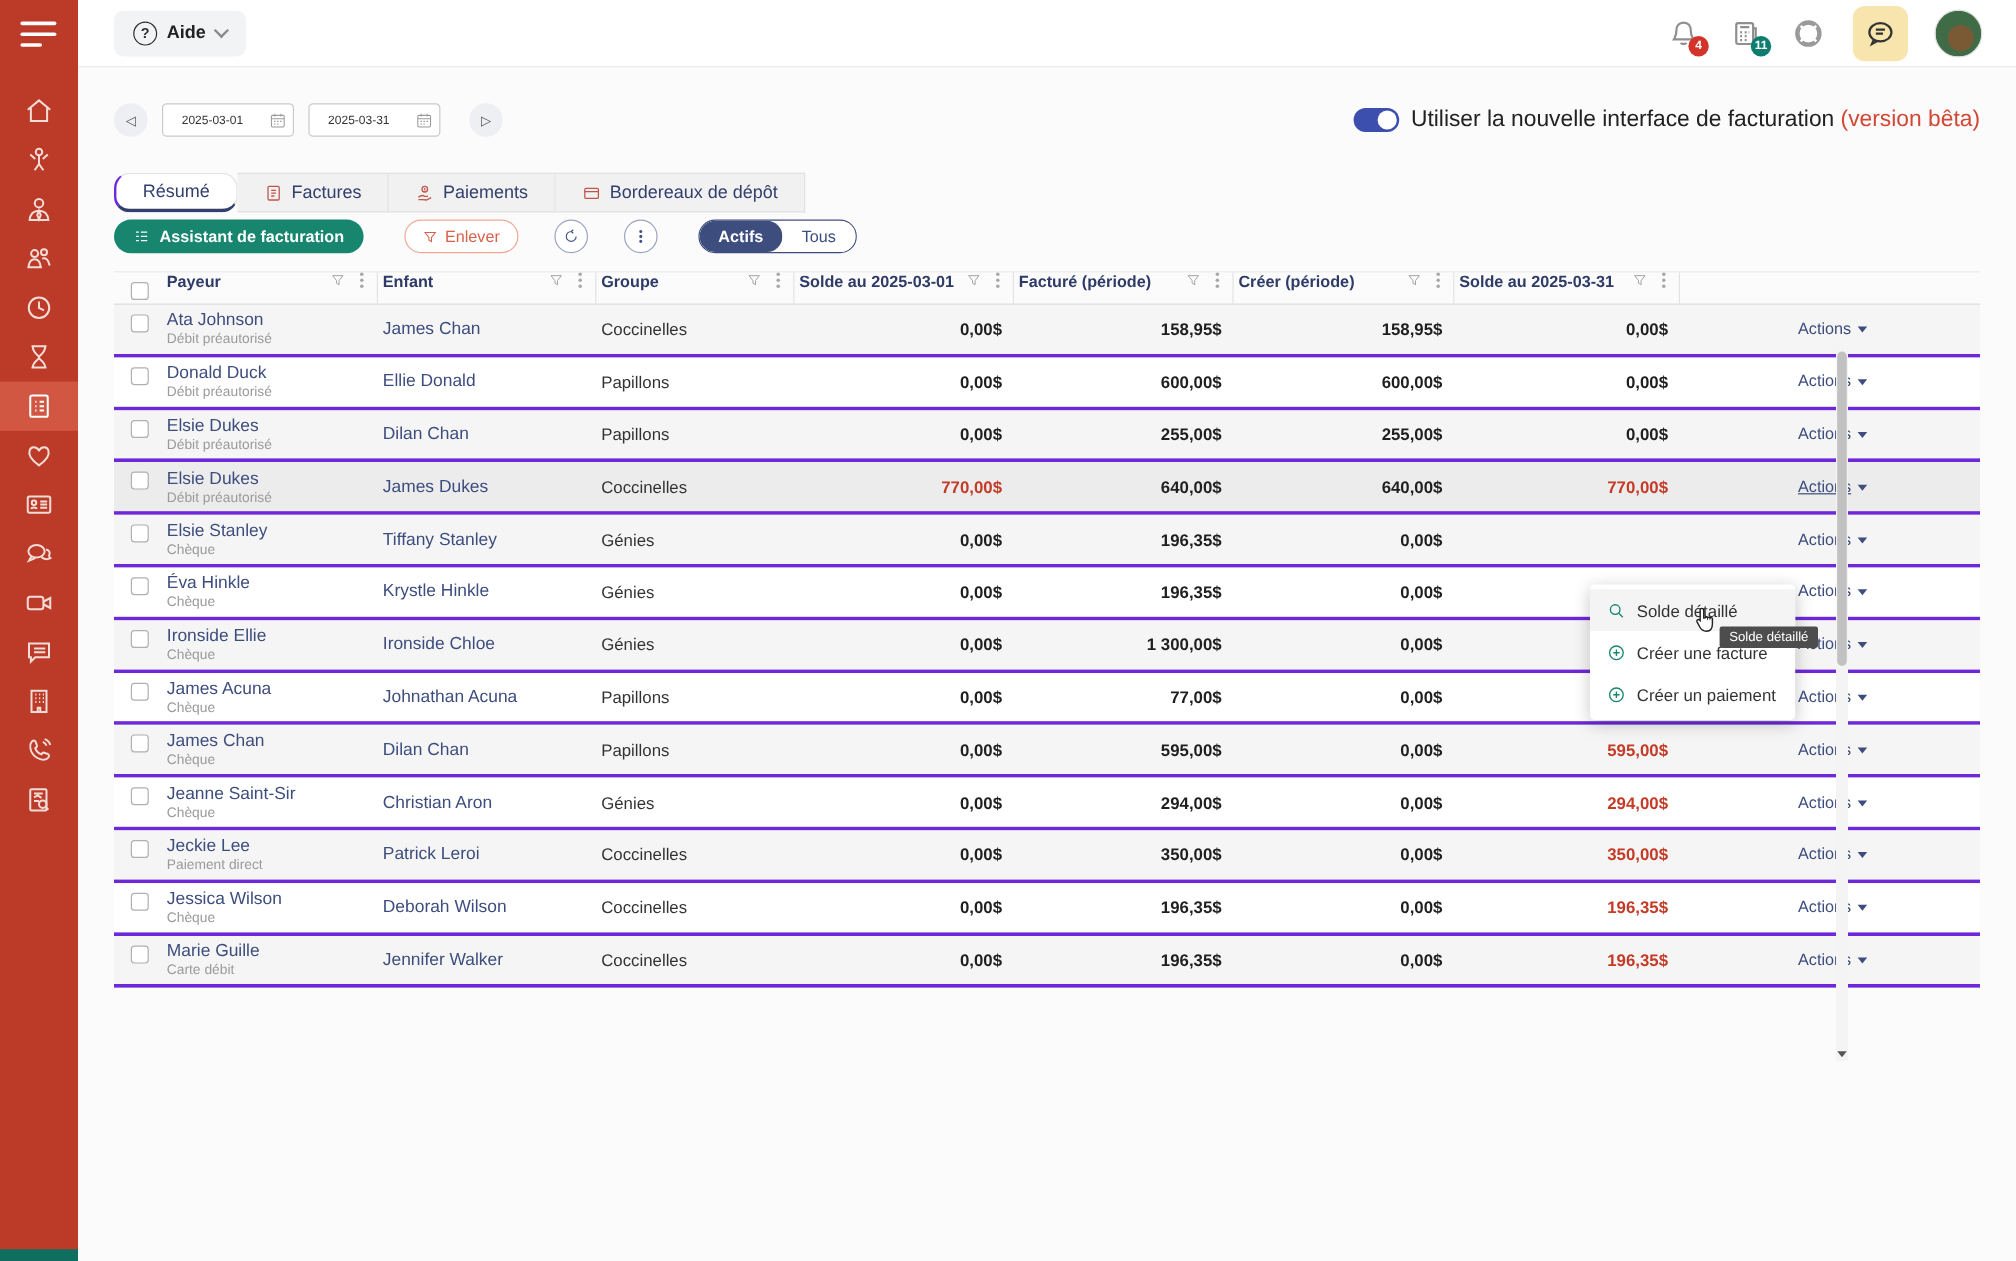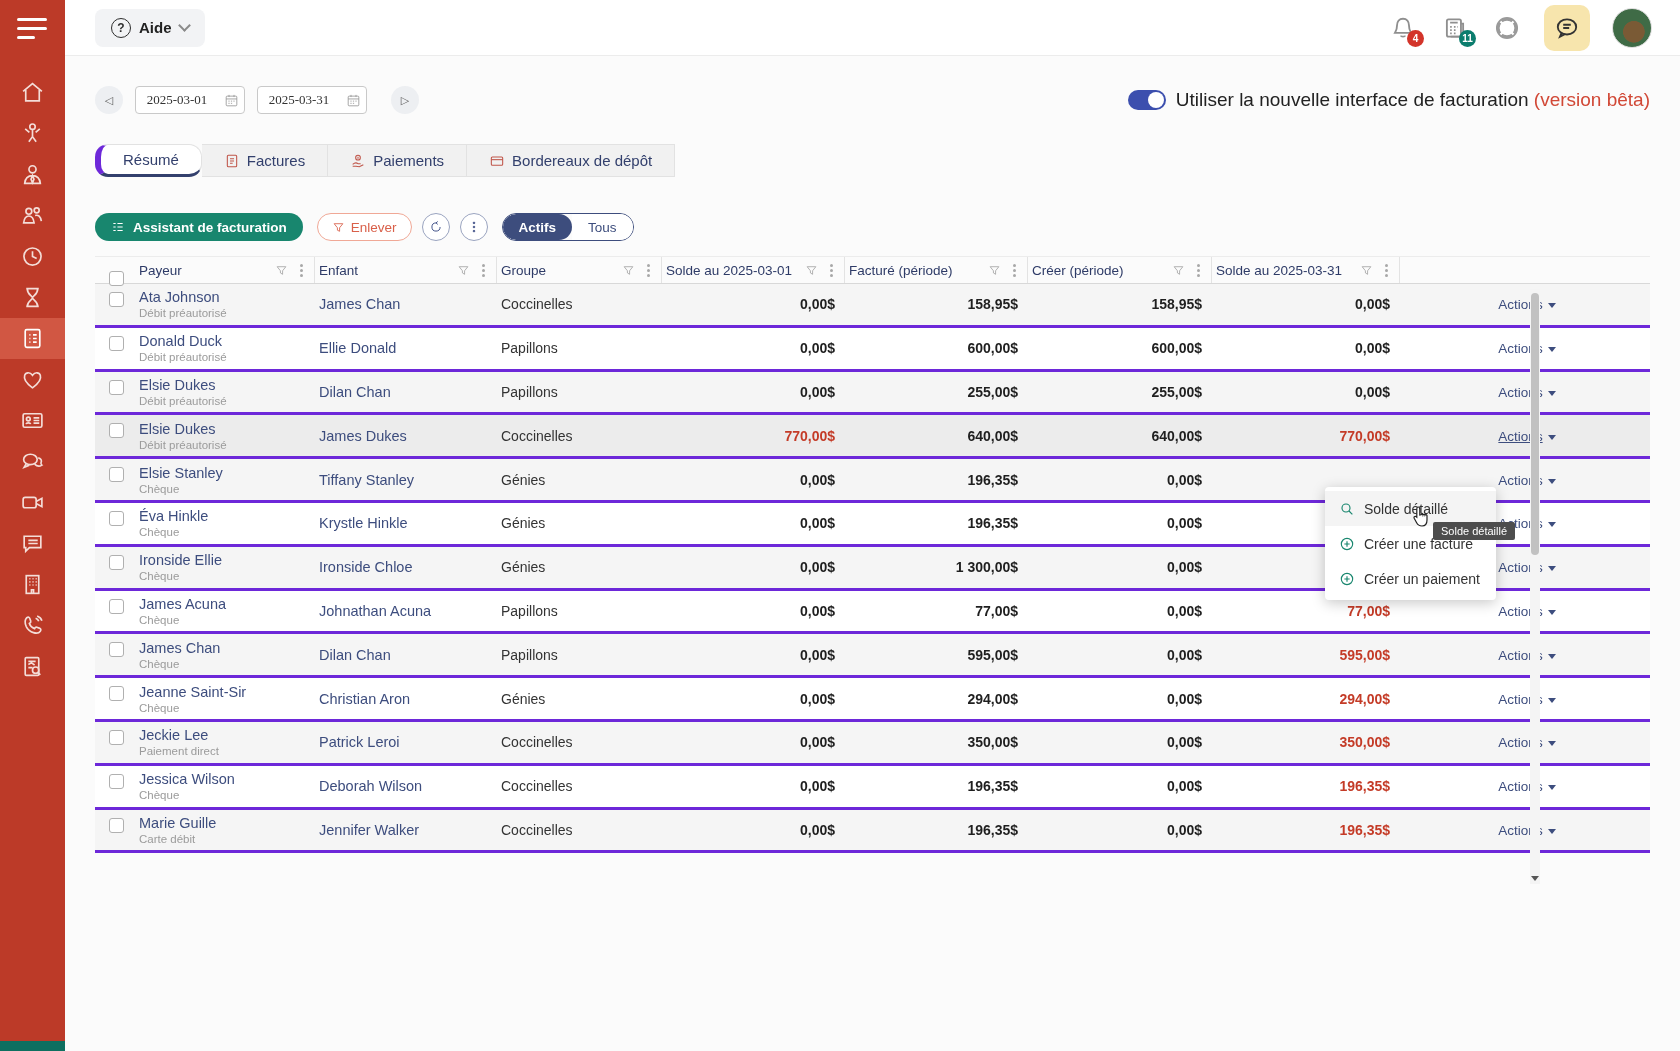--- a/index.html
+++ b/index.html
@@ -38,56 +38,56 @@
   .page-header { height:50px; background:#fff; border-bottom:1px solid #e6e6e6; display:flex; align-items:center; padding:0 30px; }
   .page-title { font-size:19px; font-weight:bold; color:#141414; }
 
   .content { padding:0 30px; }
 
   
   .date-row { margin-top:30px; display:flex; align-items:center; height:28px; }
   .nav-circle { width:28px; height:28px; border-radius:50%; background:#edeff2; display:flex; align-items:center; justify-content:center; cursor:pointer; margin-right:12px; color:#5a5a5a; font-size:11px; }
   .nav-circle.next { margin:0 0 0 12px; }
   .date-input { display:flex; align-items:center; border:1px solid #c9c9c9; border-radius:4px; background:#fff; height:28px; overflow:hidden; margin-right:12px; }
-  .date-input input { border:none; outline:none; width:82px; padding:0 8px; font-size:13px; color:#333; font-family:Liberation Serif, serif; background:transparent;text-align:center; }
+  .date-input input { border:none; outline:none; width:82px; padding:0 8px; font-size:10px; color:#333; font-family:Liberation Sans, sans-serif; background:transparent;text-align:center; }
   .cal-icon { width:26px; height:28px; display:flex; align-items:center; justify-content:center; cursor:pointer; }
   .cal-icon svg { width:15px; height:15px; stroke:#9a9a9a; fill:none; stroke-width:1.4; }
 
   .beta-toggle { margin-left:auto; display:flex; align-items:center; gap:10px; }
   .toggle { width:38px; height:20px; border-radius:10px; background:#3c4fae; position:relative; cursor:pointer; }
   .toggle .knob { position:absolute; right:2px; top:2px; width:16px; height:16px; background:#fff; border-radius:50%; }
   .beta-label { font-size:19px; color:#222; }
   .beta-red { color:#d14836; }
 
   
   .tabs { margin-top:30px; display:flex; }
   .tab { height:33px; display:flex; align-items:center; gap:7px; padding:0 22px; font-size:15px; color:#33406d; background:#f1f1f1; border:1px solid #e2e2e2; border-left:none; cursor:pointer; }
-  .tab:first-child { border-left:6px solid #6d28d9;border-radius:13px; }
+  .tab:first-child { border-left:2px solid #6d28d9;border-radius:13px; }
   .tab.active { background:#fff; border-bottom:3px solid #33406d; font-weight:normal; }
   .tab svg { width:16px; height:16px; stroke:#c0564a; fill:none; stroke-width:1.6; }
 
   
-  .toolbar { margin-top:36px; display:flex; align-items:center; height:28px; }
+  .toolbar { margin-top:6px; display:flex; align-items:center; height:28px;gap:20px; }
   .btn-assistant { display:flex; align-items:center; gap:8px; background:#18866e; color:#fff; border:none; border-radius:14px; height:28px; padding:0 16px; font-size:13.5px; font-weight:bold; cursor:pointer; font-family:"Liberation Sans",sans-serif; }
   .btn-assistant svg { width:14px; height:14px; stroke:#fff; stroke-width:1.8; fill:none; }
   .btn-enlever { display:flex; align-items:center; gap:6px; background:#fff; color:#d9604a; border:1px solid #f0a896; border-radius:14px; height:28px; padding:0 14px; font-size:13.5px; cursor:pointer; margin-left:14px; font-family:"Liberation Sans",sans-serif; }
   .btn-enlever svg { width:13px; height:13px; stroke:#d9604a; stroke-width:1.6; fill:none; }
   .btn-circle { width:28px; height:28px; border-radius:50%; background:#fff; border:1px solid #9aa4c0; display:flex; align-items:center; justify-content:center; cursor:pointer; margin-left:10px; }
   .btn-circle svg { width:14px; height:14px; stroke:#44548a; fill:none; stroke-width:1.7; }
   .seg { display:flex; margin-left:14px; border:1px solid #3d4d7d; border-radius:14px; overflow:hidden; height:28px; }
   .seg-opt { padding:0 16px; display:flex; align-items:center; font-size:13.5px; cursor:pointer; color:#3d4d7d; background:#fff; }
   .seg-opt.sel { background:#3d4d7d; color:#fff; font-weight:bold; border-radius:0 14px 14px 0; }
   .search-box { margin-left:auto; width:350px; height:26px; border:1px solid #d2d2d2; border-radius:3px; background:#fff; display:flex; align-items:center; }
   .search-box input { border:none; outline:none; width:100%; padding:0 10px; font-size:13.5px; color:#555; font-family:"Liberation Sans",sans-serif; background:transparent; }
   .search-box input::placeholder { color:#9a9a9a; }
 
   
   .table { margin-top:15px; border-top:1px solid #ececec; }
   .thead { display:grid; grid-template-columns:40px 180px 182px 165px 183px 183px 184px 188px 1fr; height:27px; align-items:center; border-bottom:1px solid #d8d8d8; }
-  .th { display:flex; align-items:center; font-size:13.5px; font-weight:normal; color:#2e3b67; height:100%; border-right:1px solid #e3e3e3; padding-left:4px; }
+  .th { display:flex; font-size:13.5px; font-weight:bold; color:#2e3b67; height:100%; border-right:1px solid #e3e3e3; padding-left:4px; }
   .th:first-child, .th:last-child { border-right:none; }
   .th .spacer { flex:1; }
   .funnel svg { width:13px; height:13px; stroke:#9a9a9a; fill:none; stroke-width:1.4; display:block; }
   .kebab { width:14px; display:flex; flex-direction:column; align-items:center; gap:2px; cursor:pointer; margin:0 6px 0 6px; }
   .kebab i { width:3px; height:3px; border-radius:50%; background:#a8a8a8; }
   .checkbox { width:15px; height:15px; border:1.5px solid #b0b0b0; border-radius:3px; background:#fff; display:inline-block; cursor:pointer; }
 
   .tbody { }
   .trow { display:grid; grid-template-columns:40px 180px 182px 165px 183px 183px 184px 188px 1fr; min-height:43.8px; border-bottom:3px solid #6d28d9; align-items:center; background:#fff; }
   .trow.odd { background:#f5f5f5; }

